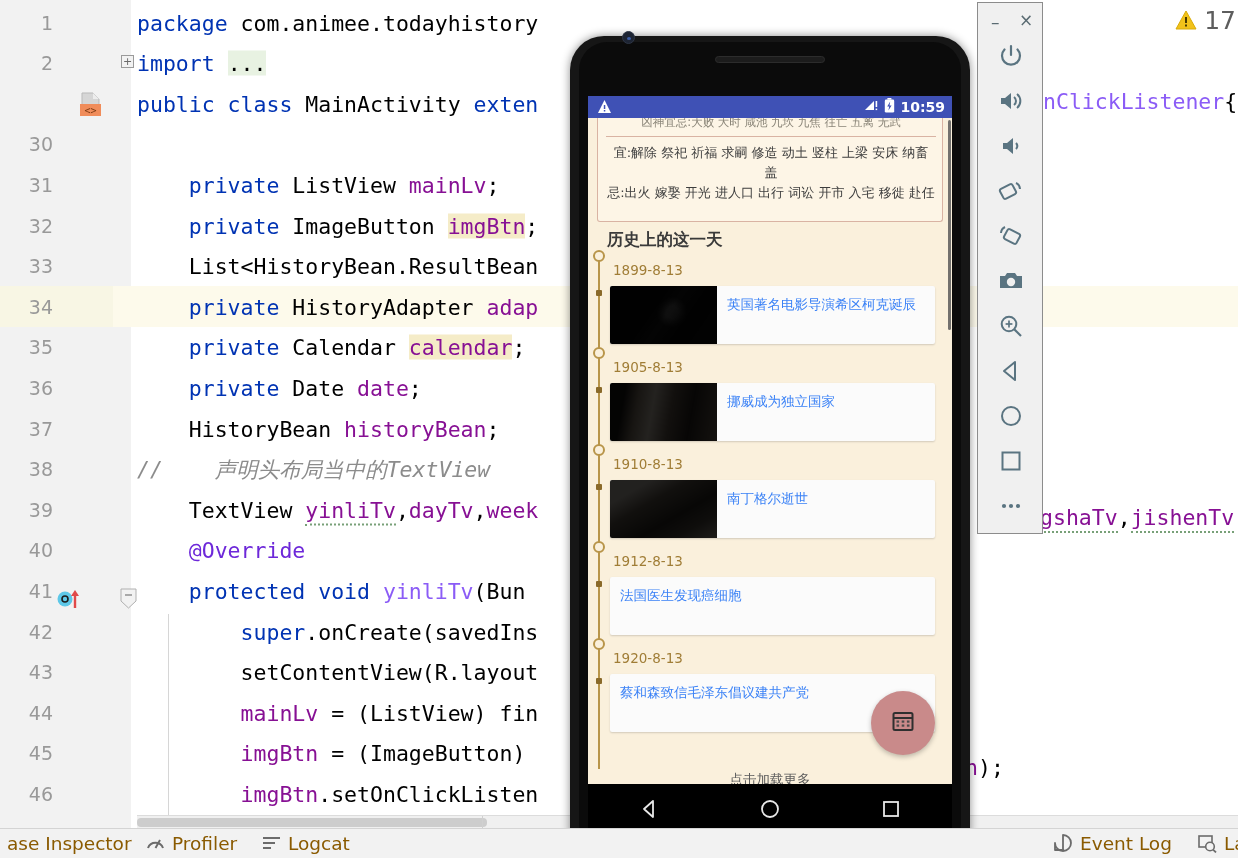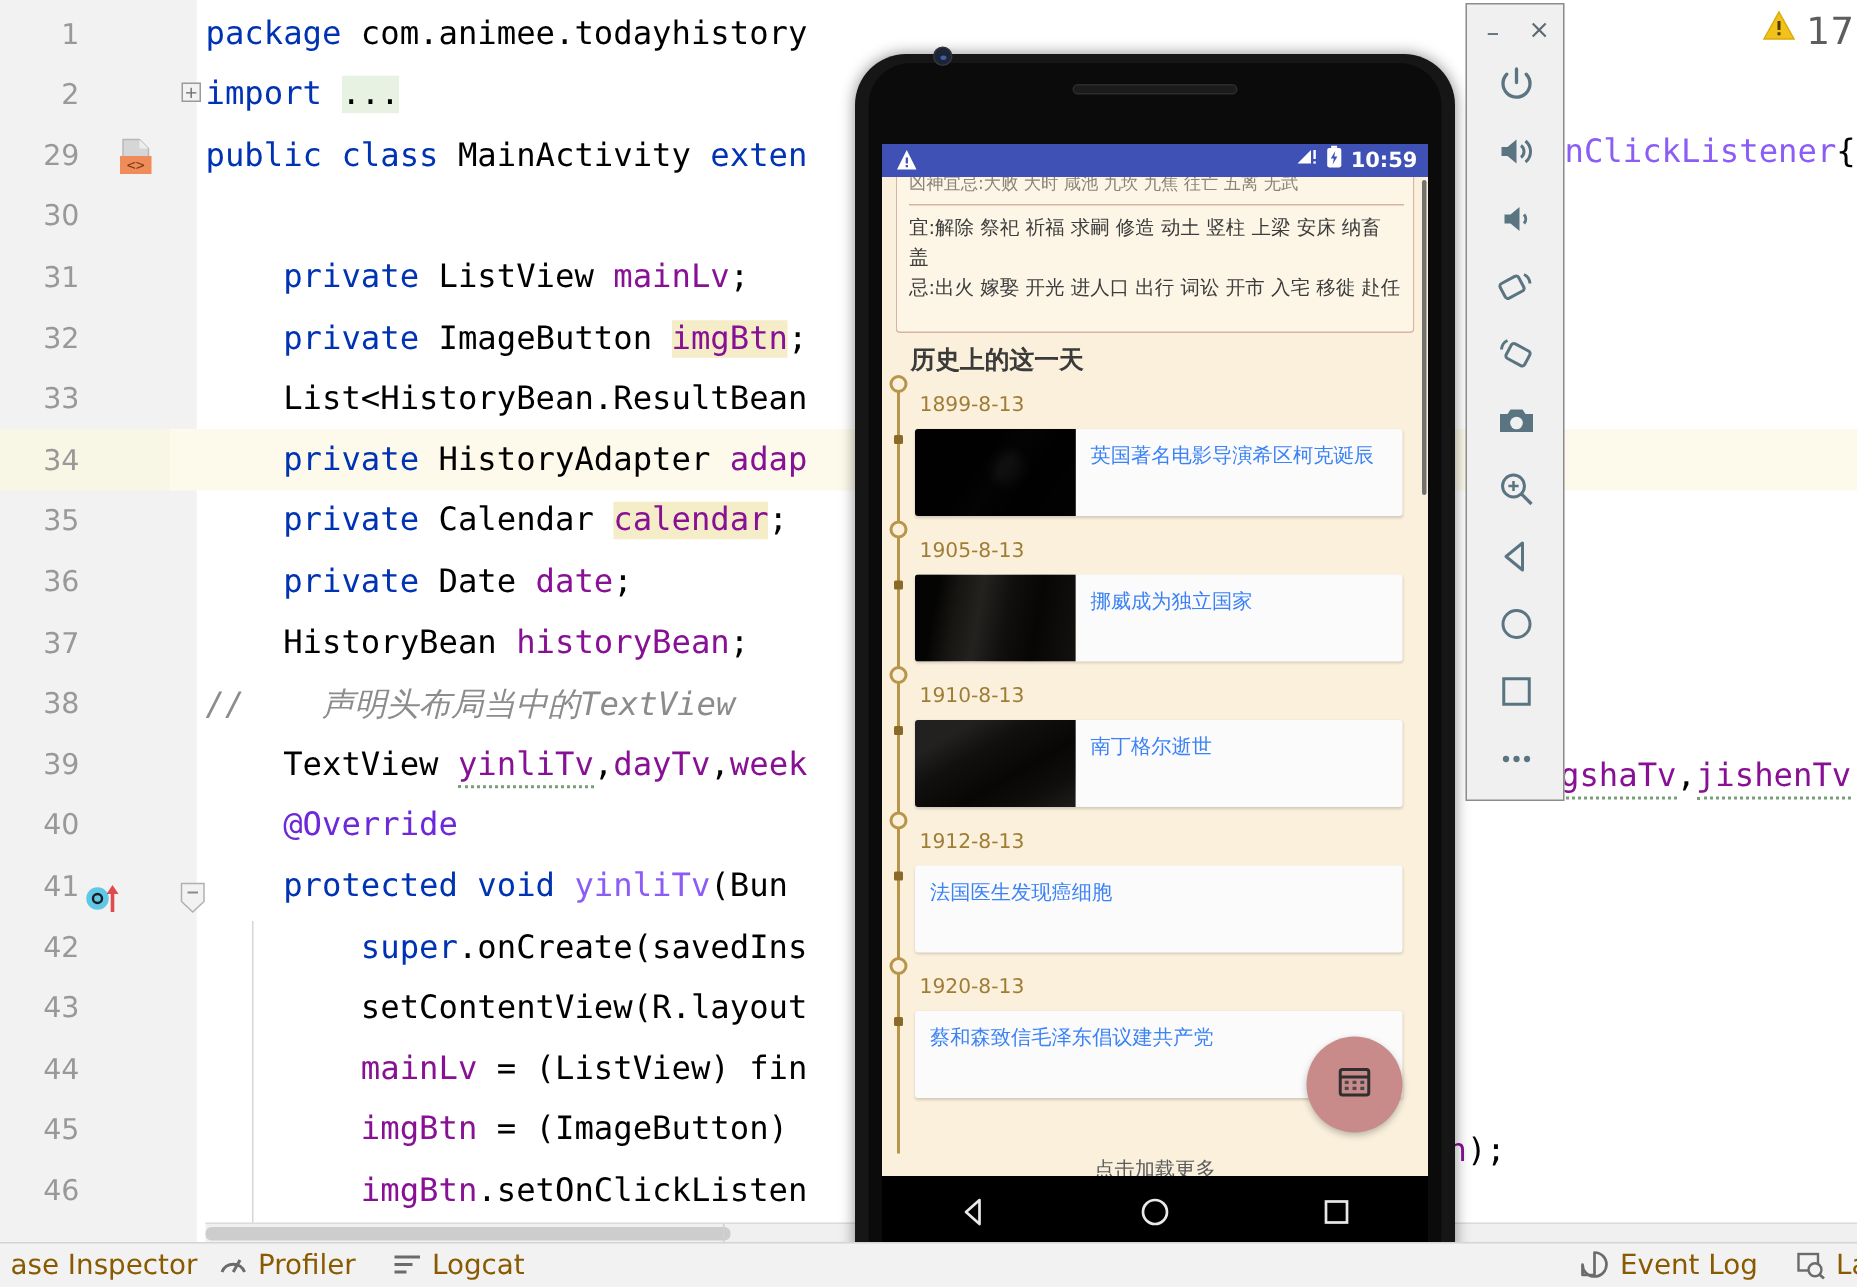--- a/index.html
+++ b/index.html
@@ -61,21 +61,21 @@
   .indent-guide {
     position: absolute; width: 1px; background: #d6d6d6;
   }
 
   
   .gutter-icon { position: absolute; }
 
   
   .warn-box {
     position: absolute; right: 2px; top: 6px;
-    display: flex; align-items: flex-start; gap: 6px;
+    display: flex; align-items: flex-end; gap: 6px;
   }
   .warn-num {
     font-family: "DejaVu Sans", sans-serif; font-size: 25px; color: #5d5d5d;
   }
 
   
   .h-scroll {
     position: absolute; left: 137px; bottom: 0px; width: 1101px; height: 13px;
     background: #f0f0f0; border-top: 1px solid #dcdcdc;
   }
@@ -158,21 +158,21 @@
   }
   .sb-time {
     font-family: "DejaVu Sans", sans-serif; font-size: 14px; color: #ffffff;
     font-weight: bold; letter-spacing: 0px;
   }
 
   
   .almanac {
     position: absolute; left: 9px; top: 22px; width: 346px; height: 104px;
     background: #fdf5e6; border: 1px solid #d9b3a3;
-    border-top: none; border-radius: 0 0 3px 3px; overflow: hidden;
+    border-top: none; border-radius: 0 0 3px 3px; overflow: hidden; text-align: center;
   }
   .alm-clip {
     position: absolute; left: 8px; top: -4px; width: 330px;
     font-family: "DejaVu Sans", sans-serif; font-size: 11.5px; color: #8a8578;
     line-height: 16px; white-space: nowrap; overflow: hidden;
   }
   .alm-rule {
     position: absolute; left: 8px; top: 18px; width: 330px; height: 1px;
     background: #d9b3a3;
   }
@@ -259,23 +259,20 @@
           </div>
           <div class="code-text"><span class="kw">package</span> com.animee.todayhistory</div>
         </div>
         <div class="line-row" style="top: 42.6px;">
           <div class="lnum-cell">
             <span class="lnum">2</span>
           </div>
           <div class="code-text"><span class="kw">import</span> <span class="hl-green">...</span></div>
         </div>
         <div class="line-row" style="top: 83.2px;">
-          <div class="lnum-cell">
-            <span class="lnum">29</span>
-          </div>
           <div class="code-text"><span class="kw">public class</span> MainActivity <span class="kw">exten</span></div>
         </div>
         <div class="line-row" style="top: 123.8px;">
           <div class="lnum-cell">
             <span class="lnum">30</span>
           </div>
           <div class="code-text"></div>
         </div>
         <div class="line-row" style="top: 164.4px;">
           <div class="lnum-cell">

